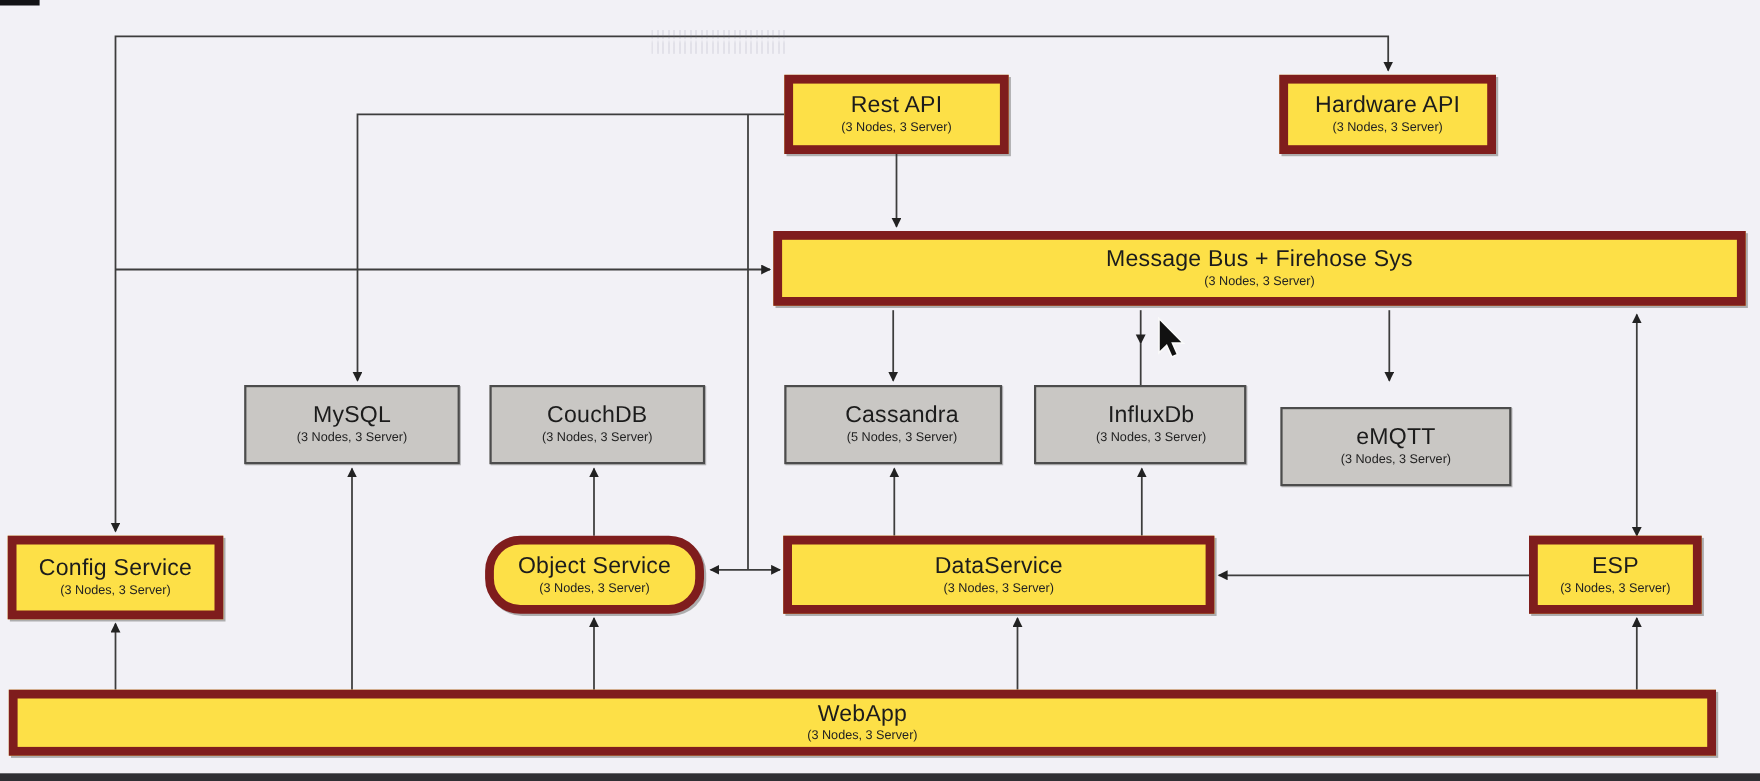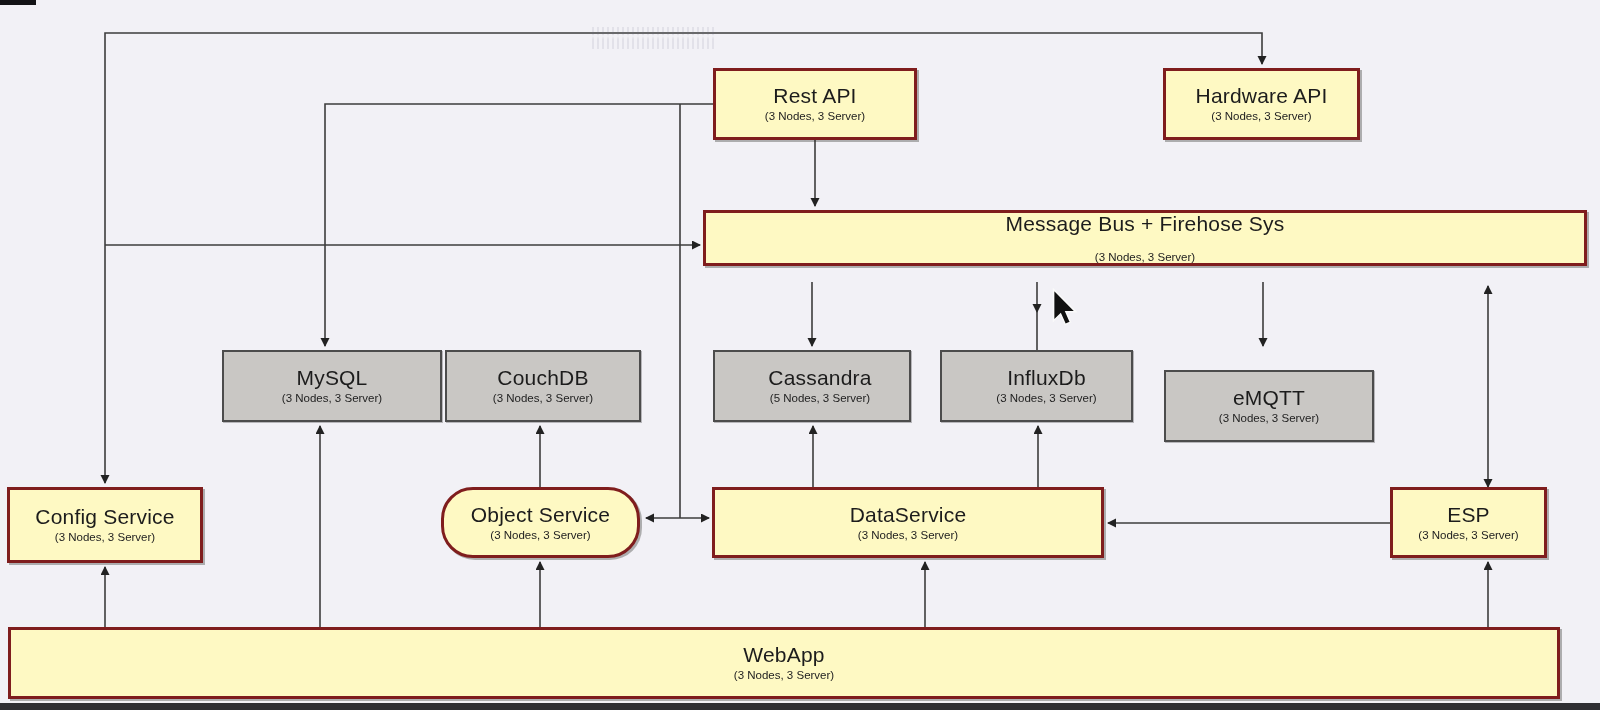--- a/index.html
+++ b/index.html
@@ -14,22 +14,22 @@
   #nodes{position:absolute;left:0;top:0;width:1600px;height:710px;}
   .node{
     position:absolute;
     box-sizing:border-box;
     display:flex;flex-direction:column;
     align-items:center;justify-content:center;
     text-align:center;
     line-height:1.05;
   }
   .node.green{
-    background:#fef9c3;
-    border:3px solid #7f1d1d;
+    background:#fde047;
+    border:8px solid #7f1d1d;
     box-shadow:2px 2px 0 rgba(45,45,40,.35);
   }
   .node.gray{
     background:#c9c7c4;
     border:2px solid #4c4c4c;
     box-shadow:1px 1px 0 rgba(45,45,45,.3);
   }
   .node-title{
     font-size:21px;
     color:#1c1c1c;
@@ -91,25 +91,25 @@
 
   <div id="nodes">
       <div class="node green" style="left: 713px; top: 68px; width: 204px; height: 72px;">
         <div class="node-title">Rest API</div>
         <div class="node-sub">(3 Nodes, 3 Server)</div>
       </div>
       <div class="node green" style="left: 1163px; top: 68px; width: 197px; height: 72px;">
         <div class="node-title">Hardware API</div>
         <div class="node-sub">(3 Nodes, 3 Server)</div>
       </div>
-      <div class="node green" style="left: 703px; top: 210px; width: 884px; height: 56px; justify-content: space-between;">
+      <div class="node green" style="left: 703px; top: 210px; width: 884px; height: 68px;">
         <div class="node-title">Message Bus + Firehose Sys</div>
         <div class="node-sub">(3 Nodes, 3 Server)</div>
       </div>
-      <div class="node gray" style="left: 222px; top: 350px; width: 220px; height: 72px;">
+      <div class="node gray" style="left: 222px; top: 350px; width: 196px; height: 72px;">
         <div class="node-title">MySQL</div>
         <div class="node-sub">(3 Nodes, 3 Server)</div>
       </div>
       <div class="node gray" style="left: 445px; top: 350px; width: 196px; height: 72px;">
         <div class="node-title">CouchDB</div>
         <div class="node-sub">(3 Nodes, 3 Server)</div>
       </div>
       <div class="node gray" style="left: 713px; top: 350px; width: 198px; height: 72px; padding-left: 16px;">
         <div class="node-title">Cassandra</div>
         <div class="node-sub">(5 Nodes, 3 Server)</div>
@@ -131,21 +131,21 @@
         <div class="node-sub">(3 Nodes, 3 Server)</div>
       </div>
       <div class="node green" style="left: 712px; top: 487px; width: 392px; height: 71px;">
         <div class="node-title">DataService</div>
         <div class="node-sub">(3 Nodes, 3 Server)</div>
       </div>
       <div class="node green" style="left: 1390px; top: 487px; width: 157px; height: 71px; text-align: right;">
         <div class="node-title">ESP</div>
         <div class="node-sub">(3 Nodes, 3 Server)</div>
       </div>
-      <div class="node green" style="left: 8px; top: 627px; width: 1552px; height: 72px;">
+      <div class="node green" style="left: 8px; top: 627px; width: 1552px; height: 60px;">
         <div class="node-title">WebApp</div>
         <div class="node-sub">(3 Nodes, 3 Server)</div>
       </div>
     </div>
 
   <div class="artifact" id="artifact-topleft"></div>
   <div class="artifact" id="artifact-bottombar"></div>
   <div class="artifact" id="artifact-ghost"></div>
 
   <svg id="cursor" viewBox="0 0 17 25" xmlns="http://www.w3.org/2000/svg" style="left: 1050px; top: 288px;">

